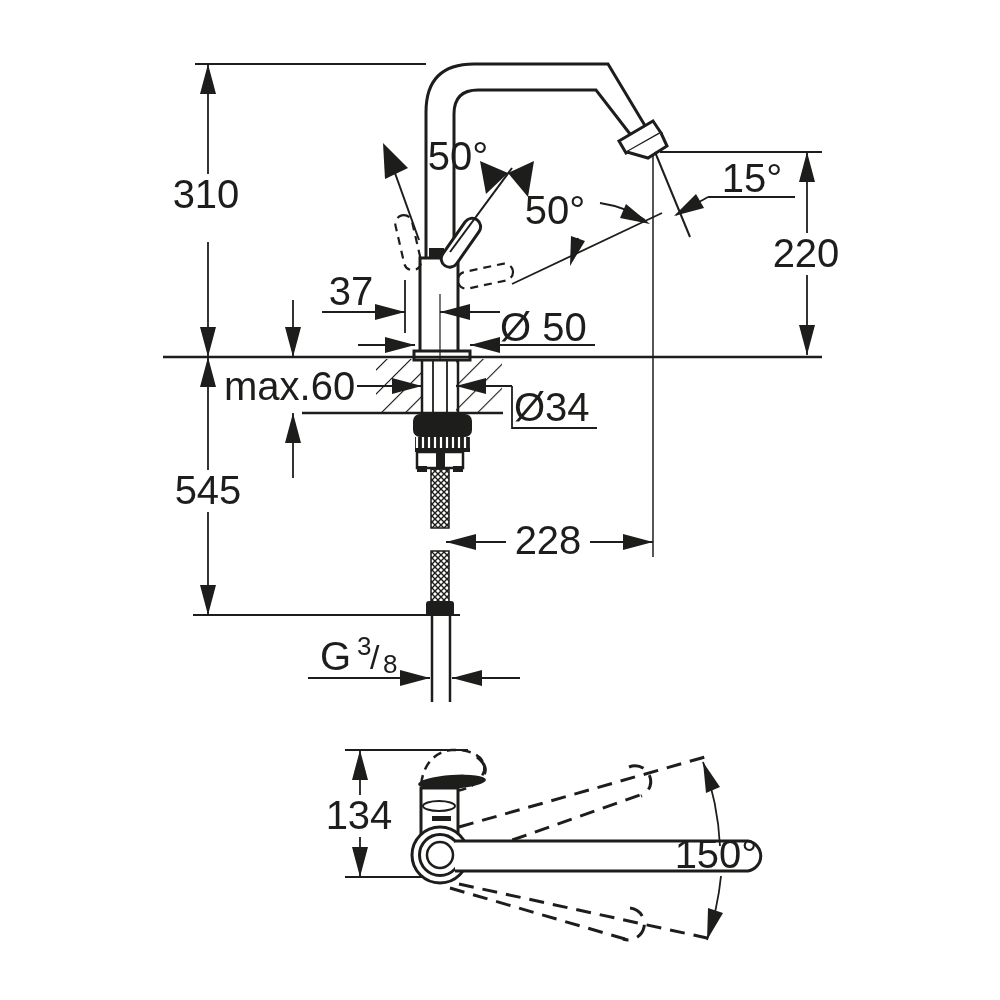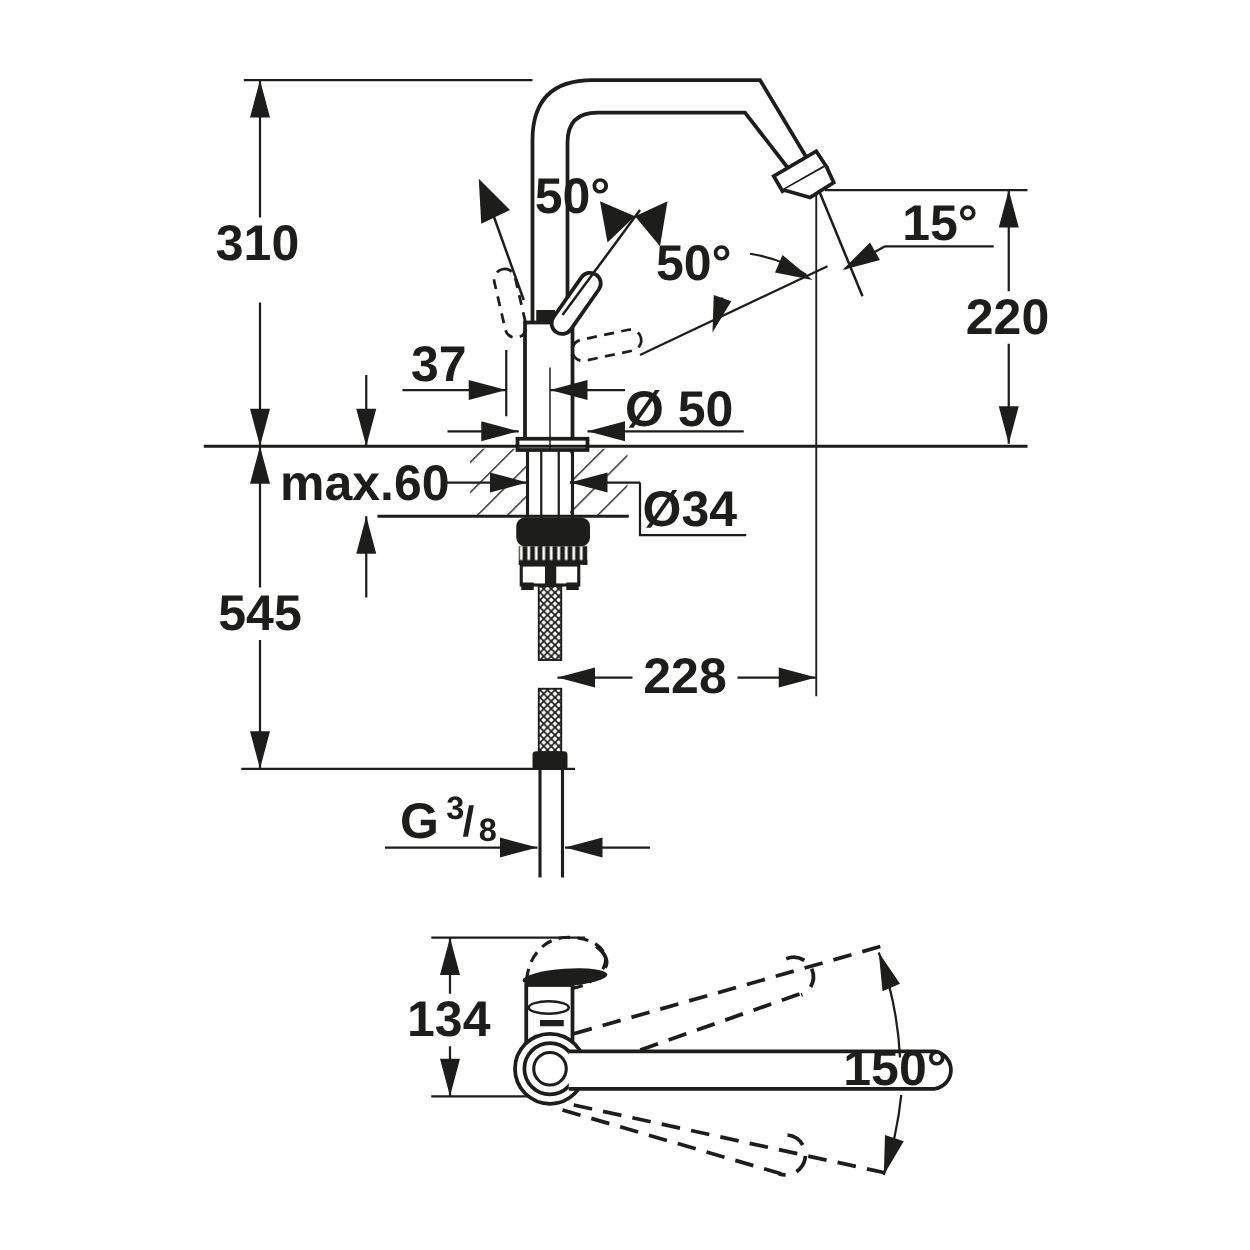--- a/index.html
+++ b/index.html
@@ -1,16 +1,16 @@
 <!DOCTYPE html>
 <html><head>
 <meta charset="utf-8">
 <style>
   html,body{margin:0;padding:0;background:#ffffff;}
-  .stage{width:1000px;height:1000px;position:relative;background:#fff;font-family:"Liberation Sans",sans-serif;font-weight:bold;}
+  .stage{width:1000px;height:1000px;position:relative;background:#fff;font-family:"Liberation Sans",sans-serif;}
   svg{display:block;}
   svg text{font-family:"Liberation Sans",sans-serif;fill:#1d1d1b;}
   .dim{font-size:40px;}
   .dim-sm{font-size:26px;}
   .dim-sl{font-size:34px;}
 </style>
 </head>
 <body>
 
 <div class="stage">

